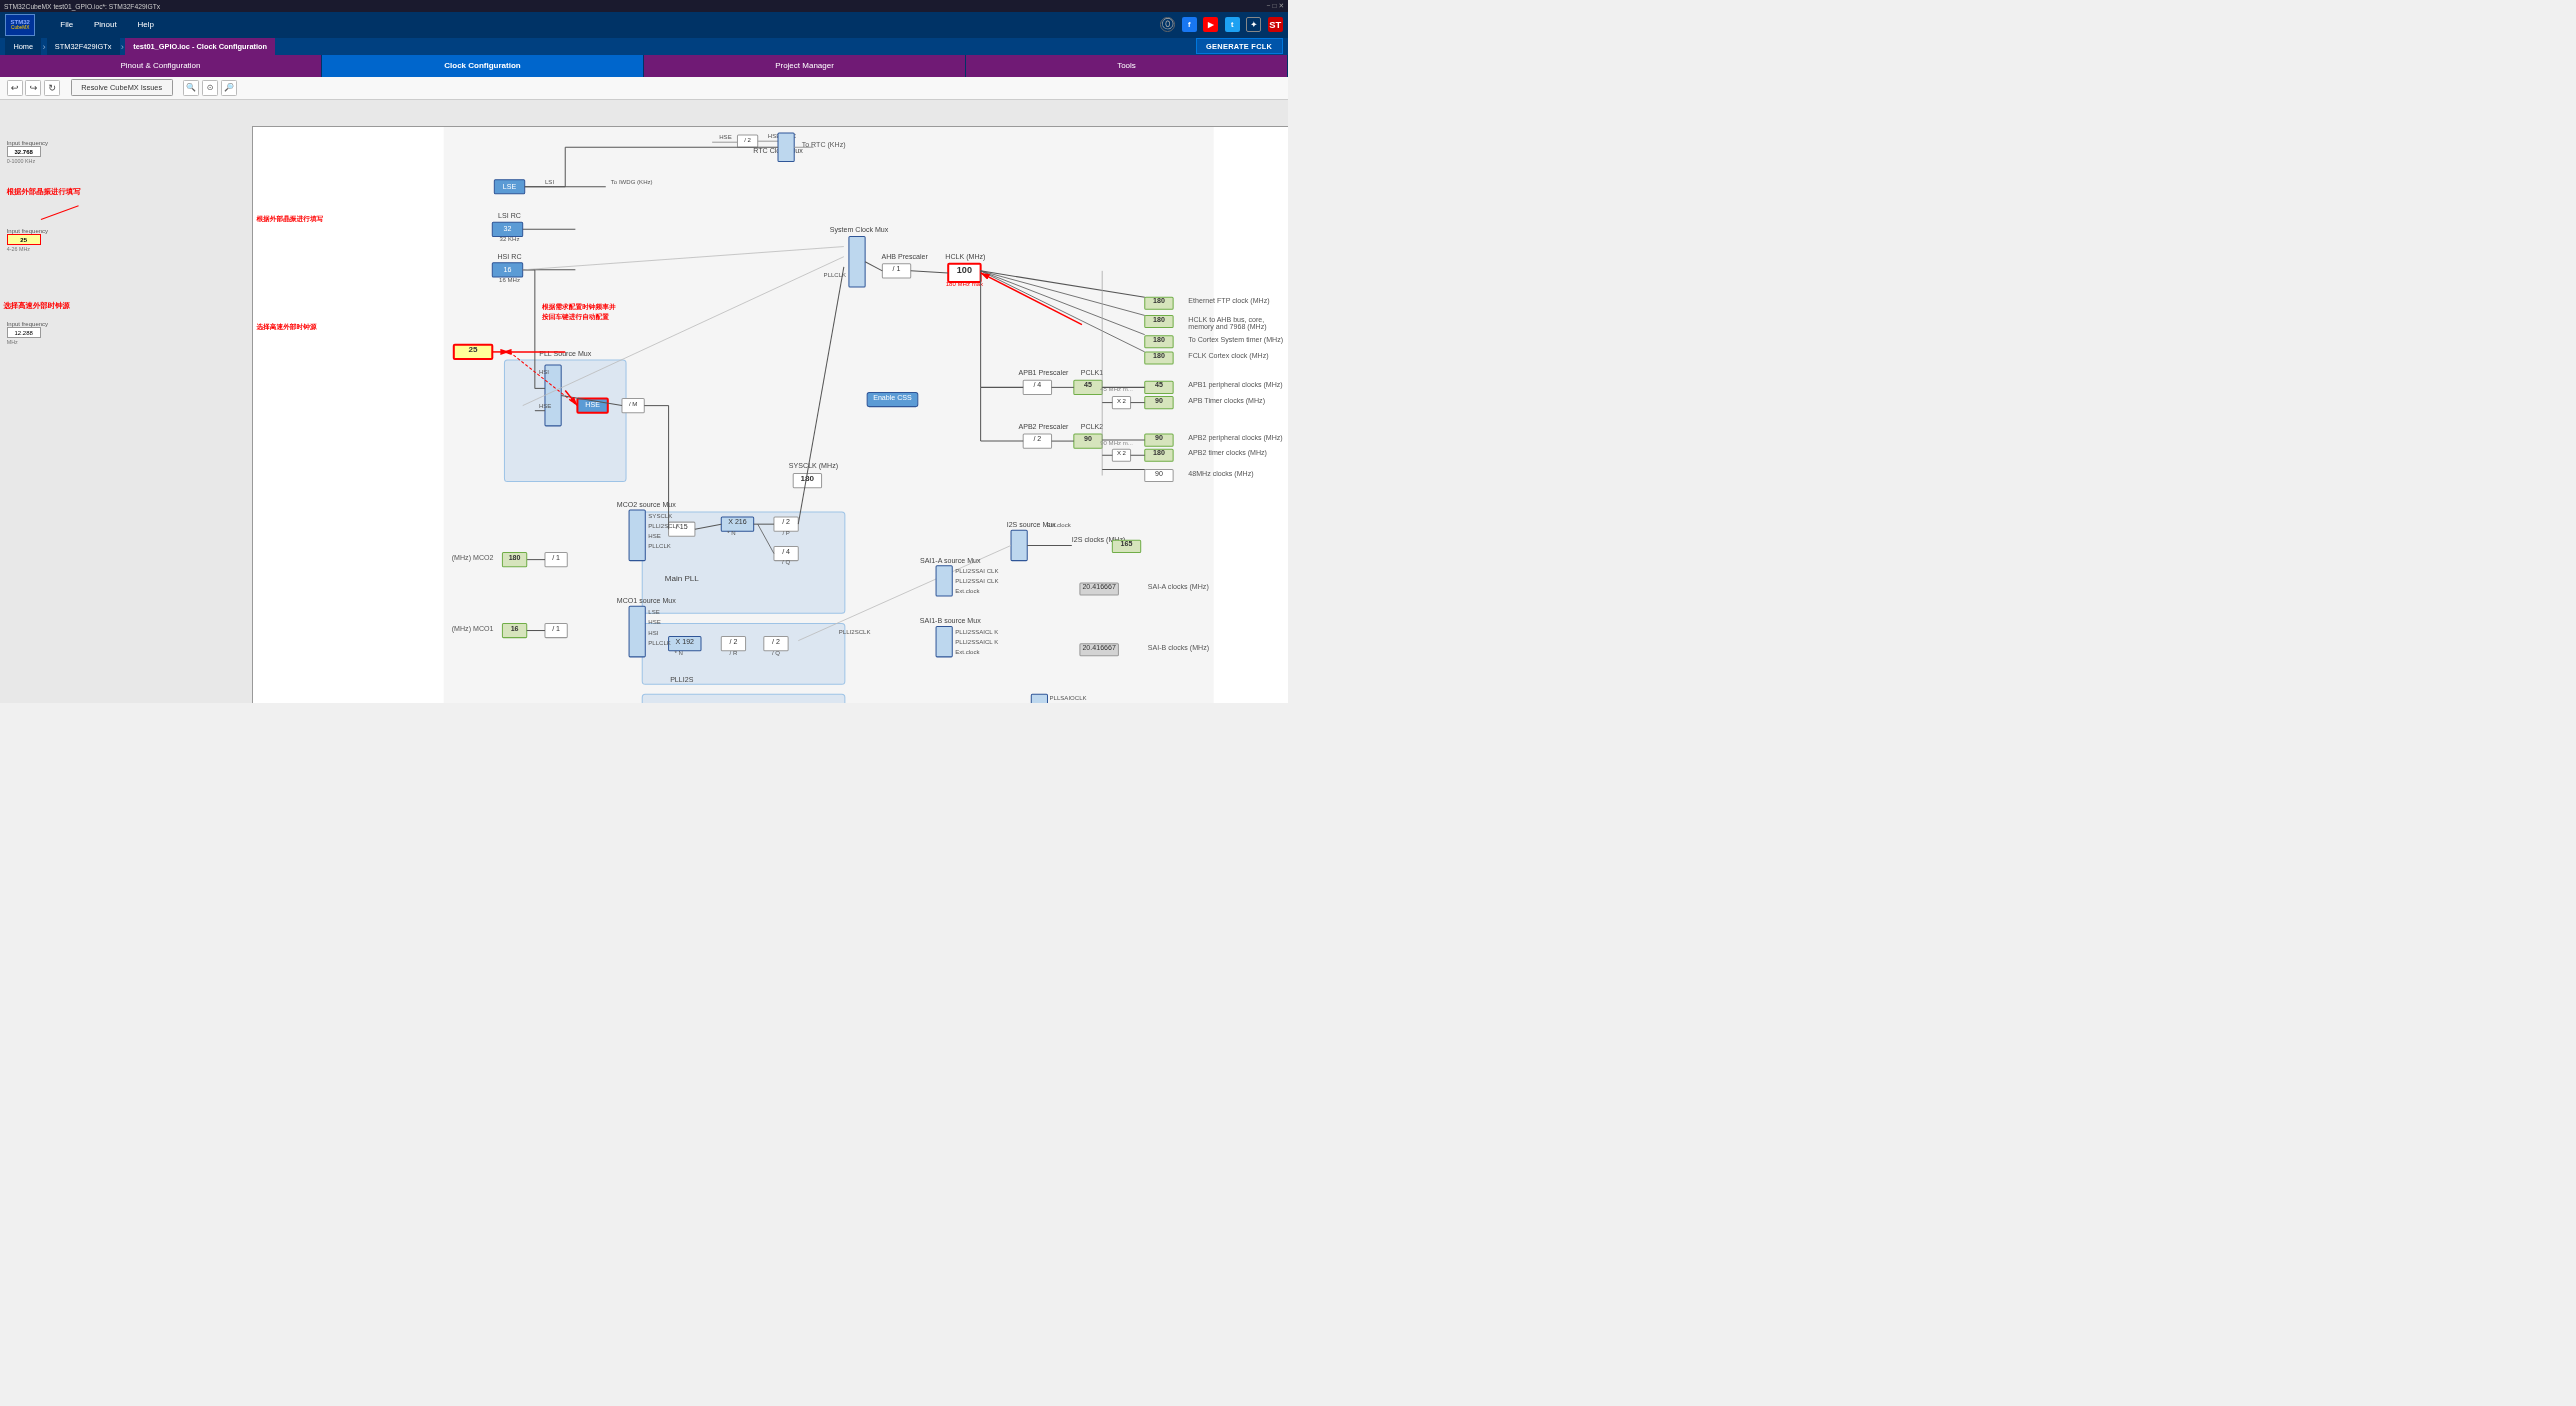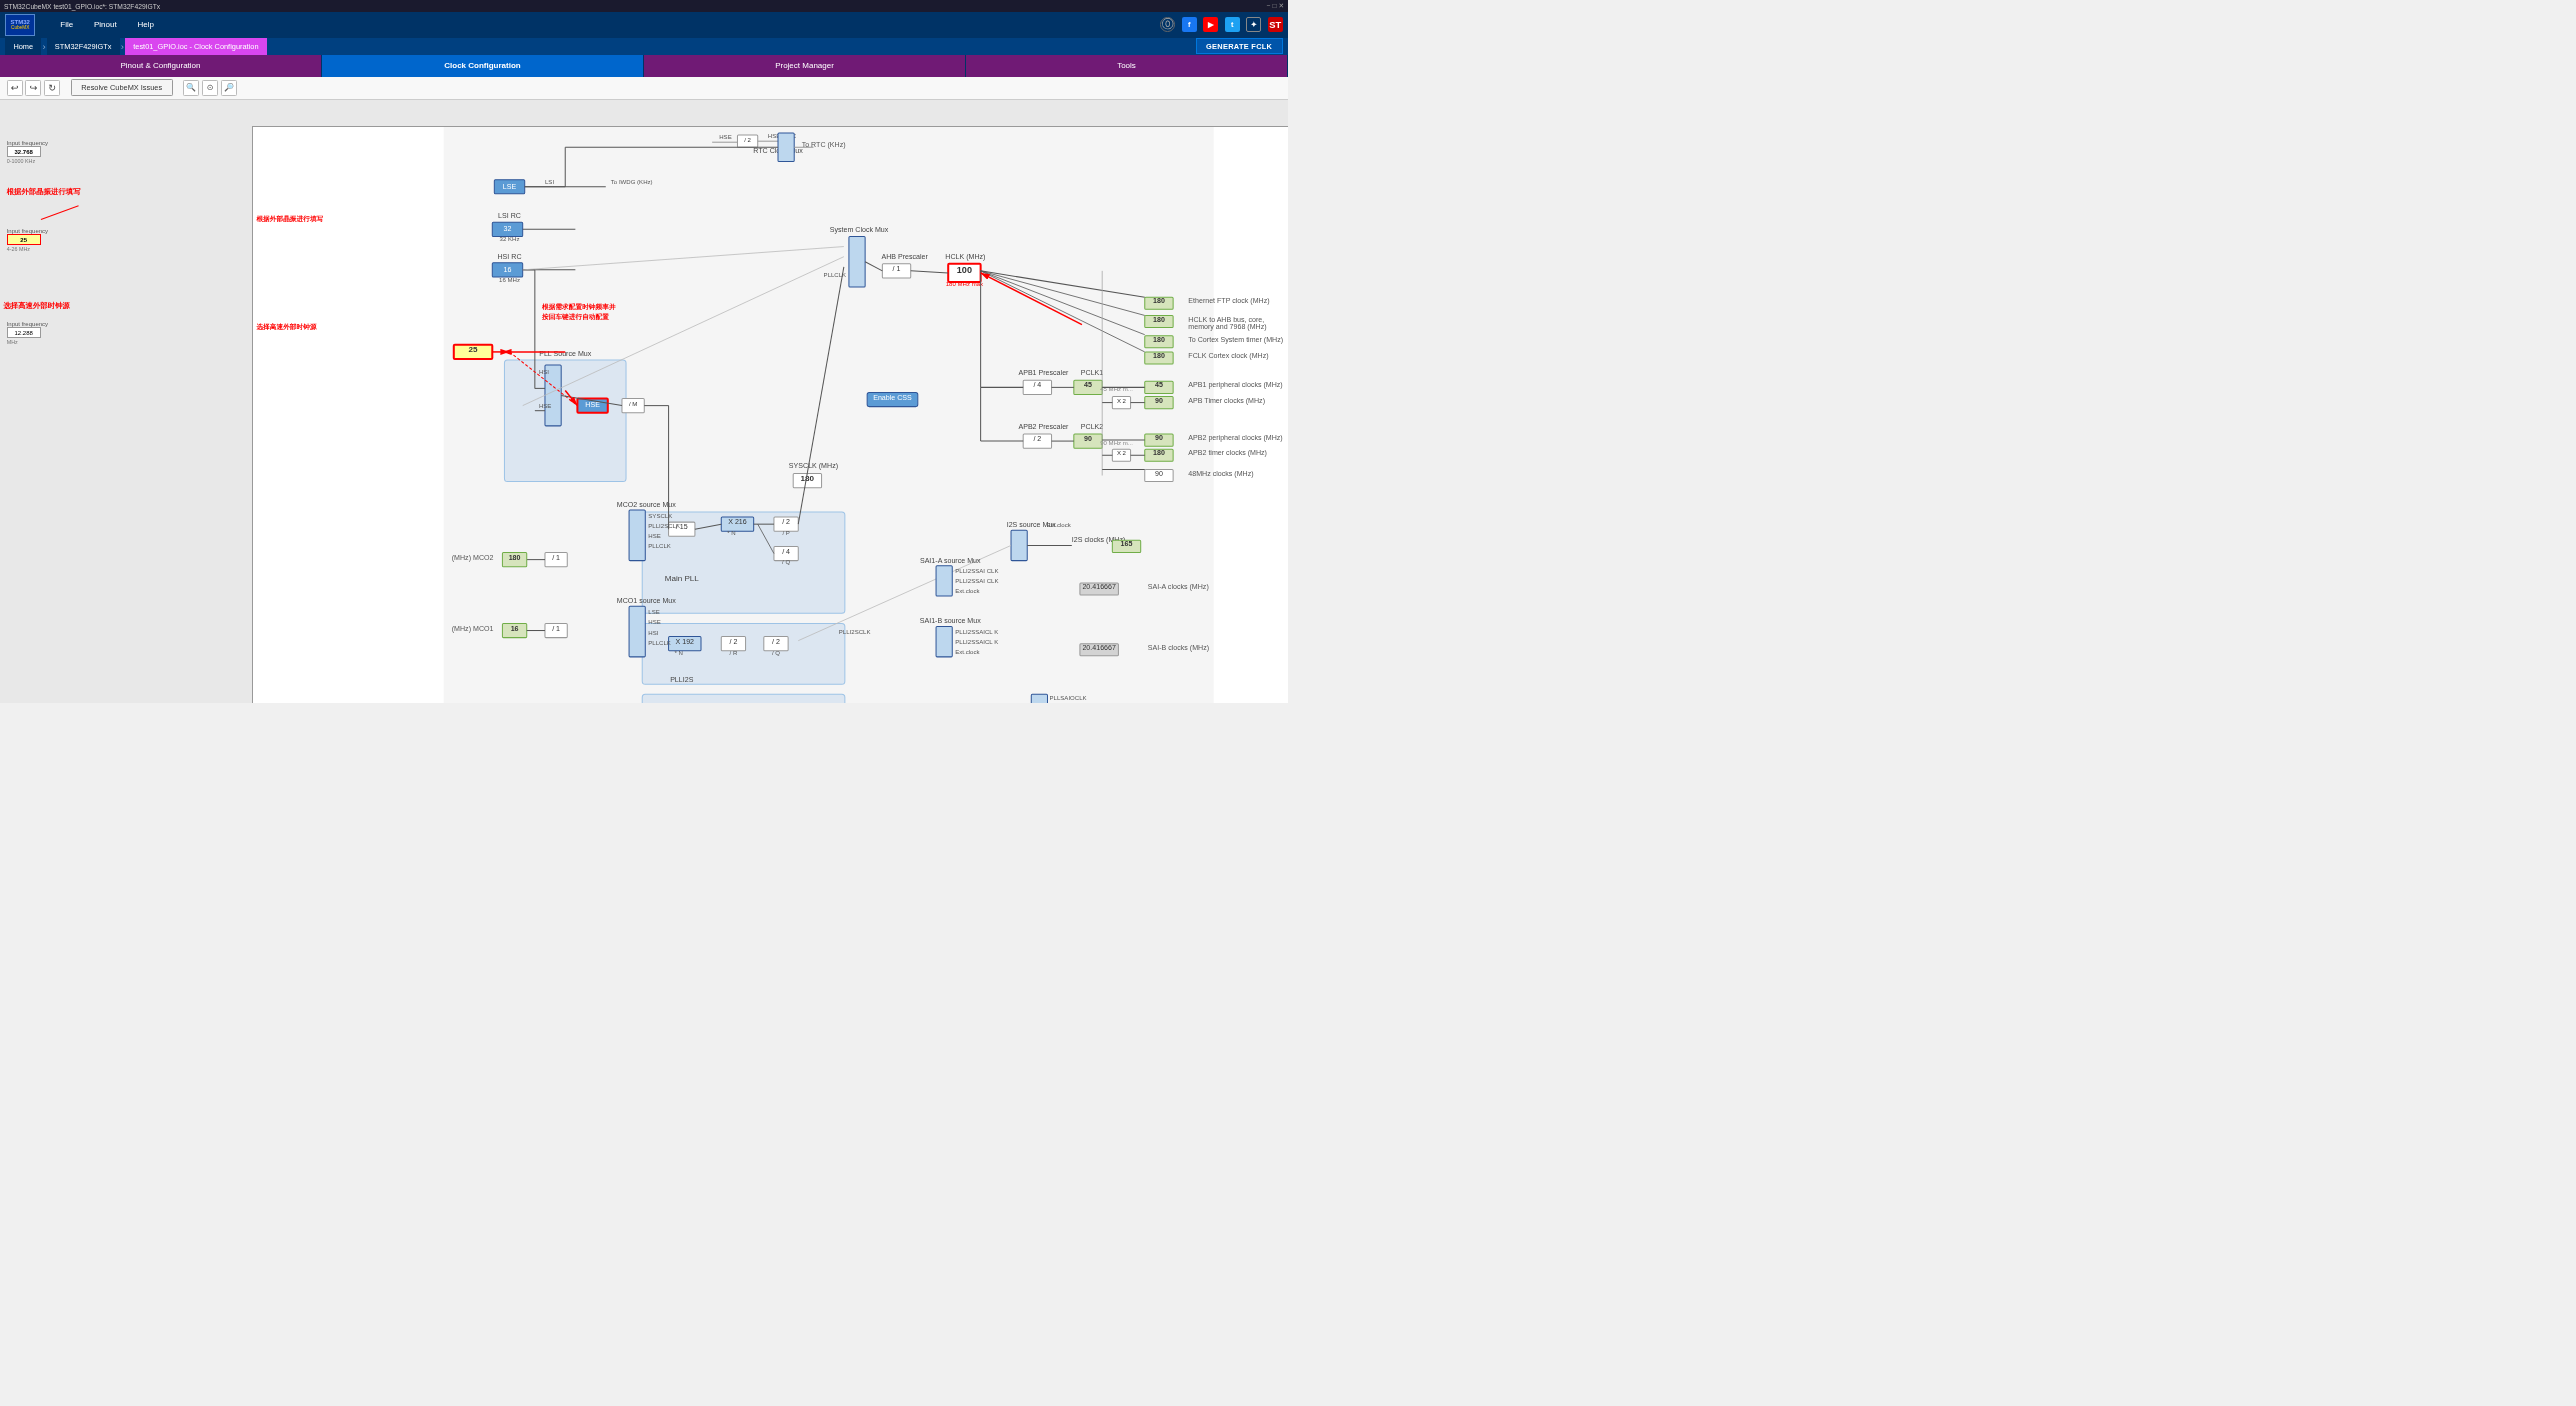--- a/index.html
+++ b/index.html
@@ -91,21 +91,22 @@
       color: white;
       font-size: 7.4px;
       padding: 0 8px;
       height: 17.5px;
       display: flex;
       align-items: center;
       background: #003366;
       position: relative;
     }
     .breadcrumb-item.active {
-      background: #d946ef;
+      background: #701a75;
+      font-weight: bold;
     }
     .breadcrumb-arrow {
       color: #88aacc;
       font-size: 9.4px;
       padding: 0 1.3px;
     }
     #generate-btn {
       margin-left: auto;
       background: #0055aa;
       color: white;

